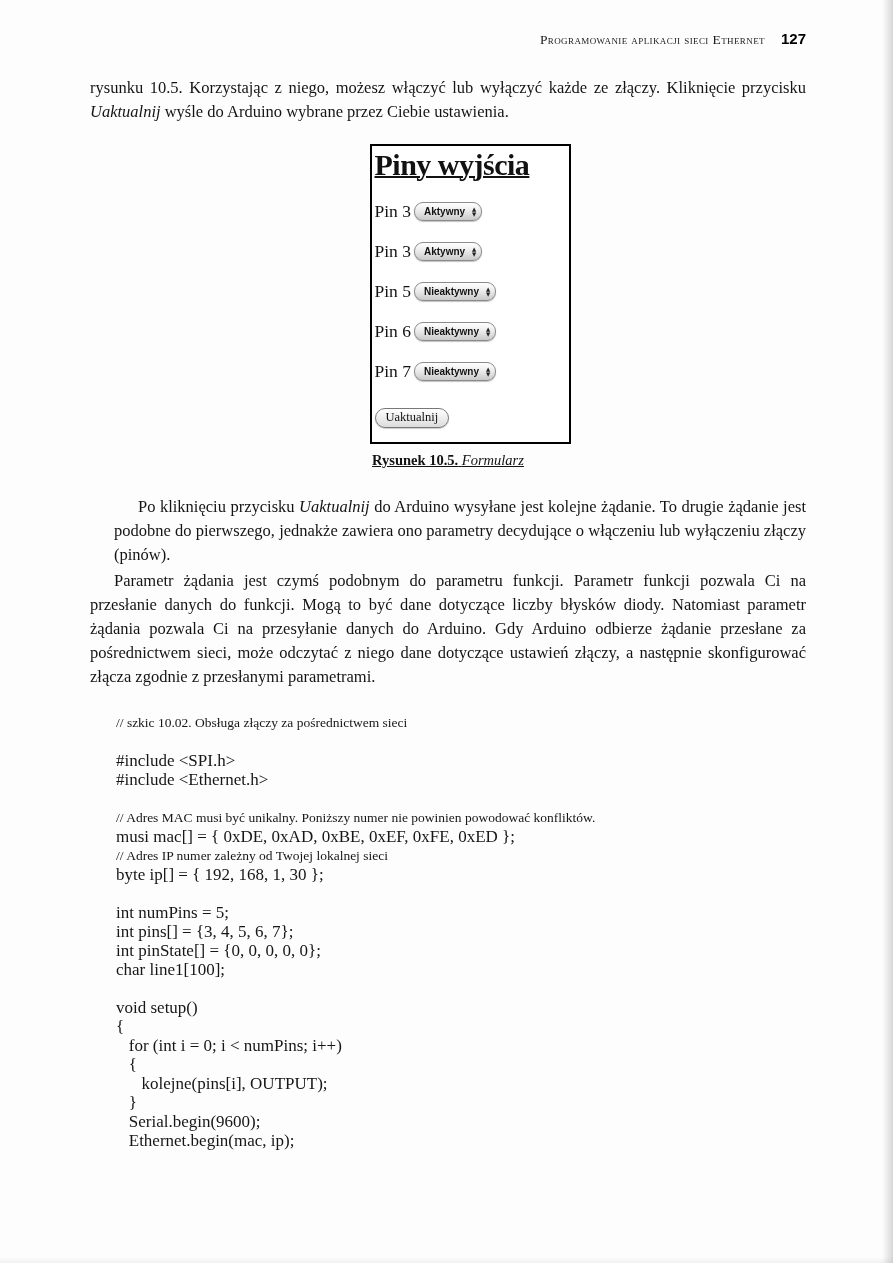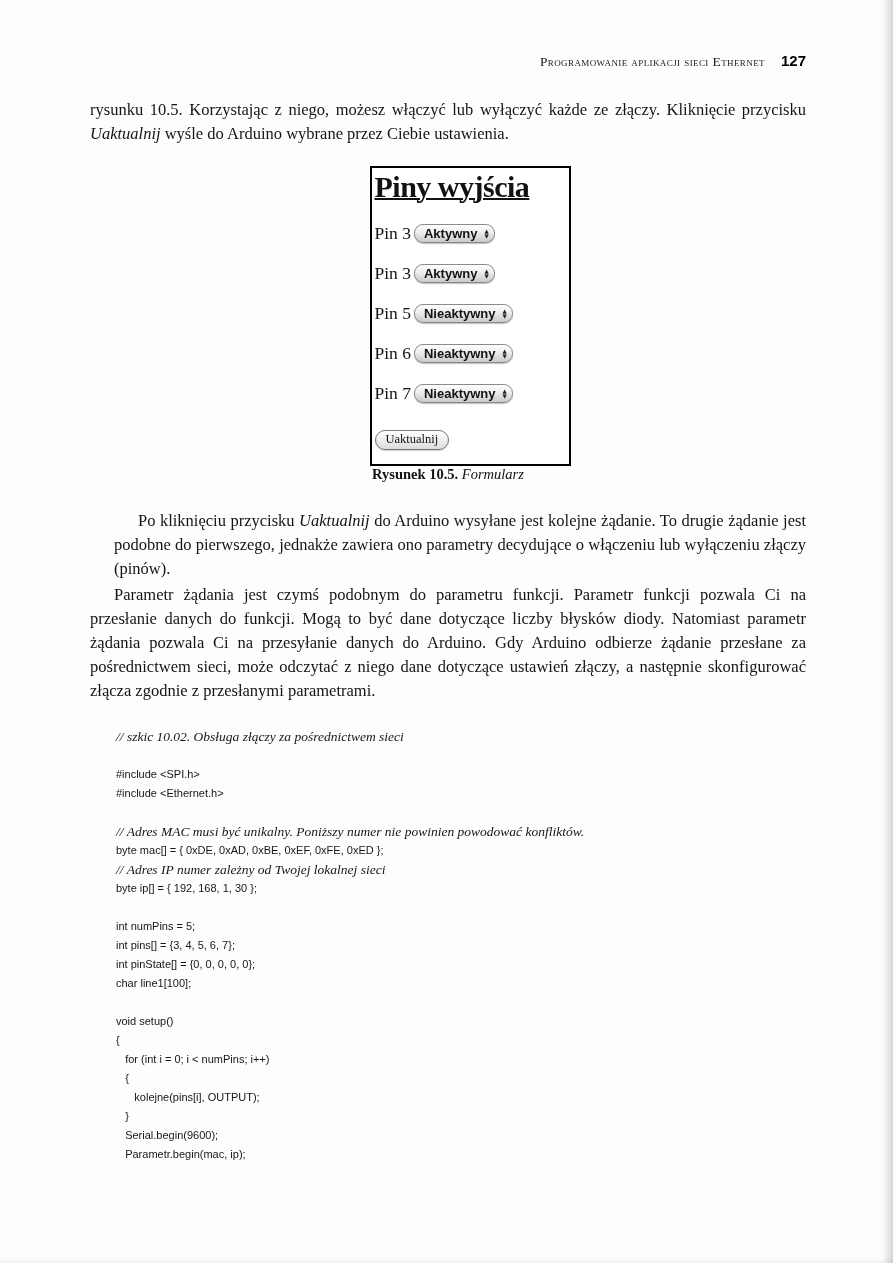--- a/index.html
+++ b/index.html
@@ -8,21 +8,21 @@
     font-family:"Liberation Serif", serif;color:#121212;overflow:hidden;
   }
   .scan-edge-right{
     position:absolute;top:0;right:0;bottom:0;width:11px;
     background:linear-gradient(to right, rgba(0,0,0,0) 0%, rgba(0,0,0,0.10) 70%, rgba(0,0,0,0.16) 100%);
   }
   .scan-edge-bottom{
     position:absolute;left:0;right:0;bottom:0;height:6px;
     background:linear-gradient(to bottom, rgba(0,0,0,0) 0%, rgba(0,0,0,0.05) 100%);
   }
-  .page-inner{padding:52px 87px 0 90px;}
+  .page-inner{padding:30px 87px 0 90px;}
   
   .running-head{
     display:flex;justify-content:flex-end;align-items:baseline;height:18px;
   }
   .head-title{
     font-variant:small-caps;font-size:13.5px;letter-spacing:0.4px;color:#1a1a1a;
   }
   .head-page{
     font-family:Liberation Sans, sans-serif;font-weight:bold;font-size:15px;margin-left:16px;color:#000;
   }
@@ -47,42 +47,42 @@
   .pin-row{margin-top:17px;display:flex;align-items:center;height:23px;}
   .pin-label{font-size:17.5px;margin-right:3px;}
   .mac-select{
     display:inline-flex;align-items:center;height:17px;
     border:1px solid #8b8b8b;border-radius:9px;
     background:linear-gradient(#ffffff,#ececec 45%,#c9c9c9);
     box-shadow:0 1px 1px rgba(0,0,0,0.25);
     padding:0 5px 0 9px;cursor:default;
   }
   .sel-text{
-    font-family:"Liberation Sans", sans-serif;font-size:13px;font-weight:bold;color:#111;
+    font-family:"Liberation Sans", sans-serif;font-size:10px;font-weight:bold;color:#111;
     margin-right:7px;white-space:nowrap;
   }
   .sel-arrows{display:flex;flex-direction:column;align-items:center;color:#222;}
   .sel-arrows span{font-size:5.5px;line-height:5px;font-family:"DejaVu Sans", sans-serif;}
   .btn-row{margin-top:24px;}
   .mac-button{
     display:inline-block;border:1px solid #787878;border-radius:10px;
     background:linear-gradient(#ffffff,#dcdcdc);box-shadow:0 1px 1px rgba(0,0,0,0.2);
     font-family:"Liberation Serif", serif;font-size:12.5px;padding:1px 10px 2px 10px;color:#111;
   }
-  figcaption{margin-top:0;font-size:14.5px;}
+  figcaption{margin-top:8px;font-size:14.5px;text-decoration:underline;}
   .cap-label{font-weight:bold;}
   .cap-text{font-style:italic;}
   
   .code-block{margin:24px 0 0 26px;}
   .cl{
-    font-family:Liberation Sans, sans-serif;font-size:11px;line-height:19px;
+    font-family:Liberation Serif, serif;font-size:17px;line-height:19px;
     min-height:19px;white-space:pre;color:#161616;
   }
   .cl.comment{
-    font-family:"Liberation Serif", serif;font-style:italic;font-size:13.5px;
+    font-family:"Liberation Serif", serif;font-size:13.5px;
   }
 </style>
 </head>
 <body>
 
 <div class="scan-edge-right"></div>
 <div class="scan-edge-bottom"></div>
 
 <div class="page-inner">
 
@@ -167,32 +167,32 @@
 
   <p class="body-text p3">Parametr żądania jest czymś podobnym do parametru funkcji. Parametr funkcji pozwala Ci na przesłanie danych do funkcji. Mogą to być dane dotyczące liczby błysków diody. Natomiast parametr żądania pozwala Ci na przesyłanie danych do Arduino. Gdy Arduino odbierze żądanie przesłane za pośrednictwem sieci, może odczytać z niego dane dotyczące ustawień złączy, a następnie skonfigurować złącza zgodnie z przesłanymi parametrami.</p>
 
   <div class="code-block">
     <div class="cl comment">// szkic 10.02. Obsługa złączy za pośrednictwem sieci</div>
     <div class="cl"></div>
     <div class="cl">#include &lt;SPI.h&gt;</div>
     <div class="cl">#include &lt;Ethernet.h&gt;</div>
     <div class="cl"></div>
     <div class="cl comment">// Adres MAC musi być unikalny. Poniższy numer nie powinien powodować konfliktów.</div>
-    <div class="cl">byte mac[] = { 0xDE, 0xAD, 0xBE, 0xEF, 0xFE, 0xED };</div>
+    <div class="cl">musi mac[] = { 0xDE, 0xAD, 0xBE, 0xEF, 0xFE, 0xED };</div>
     <div class="cl comment">// Adres IP numer zależny od Twojej lokalnej sieci</div>
     <div class="cl">byte ip[] = { 192, 168, 1, 30 };</div>
     <div class="cl"></div>
     <div class="cl">int numPins = 5;</div>
     <div class="cl">int pins[] = {3, 4, 5, 6, 7};</div>
     <div class="cl">int pinState[] = {0, 0, 0, 0, 0};</div>
     <div class="cl">char line1[100];</div>
     <div class="cl"></div>
     <div class="cl">void setup()</div>
     <div class="cl">{</div>
     <div class="cl">   for (int i = 0; i &lt; numPins; i++)</div>
     <div class="cl">   {</div>
     <div class="cl">      kolejne(pins[i], OUTPUT);</div>
     <div class="cl">   }</div>
     <div class="cl">   Serial.begin(9600);</div>
-    <div class="cl">   Parametr.begin(mac, ip);</div>
+    <div class="cl">   Ethernet.begin(mac, ip);</div>
   </div>
 
 </div>
 
 </body></html>

